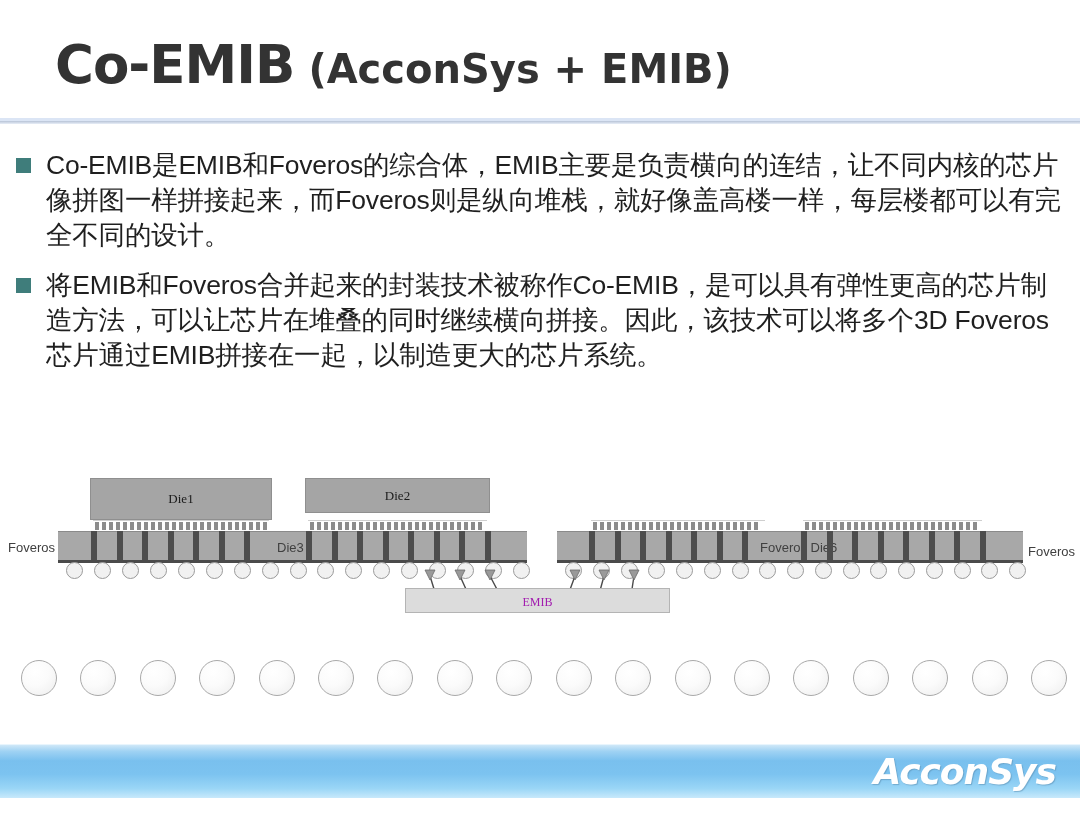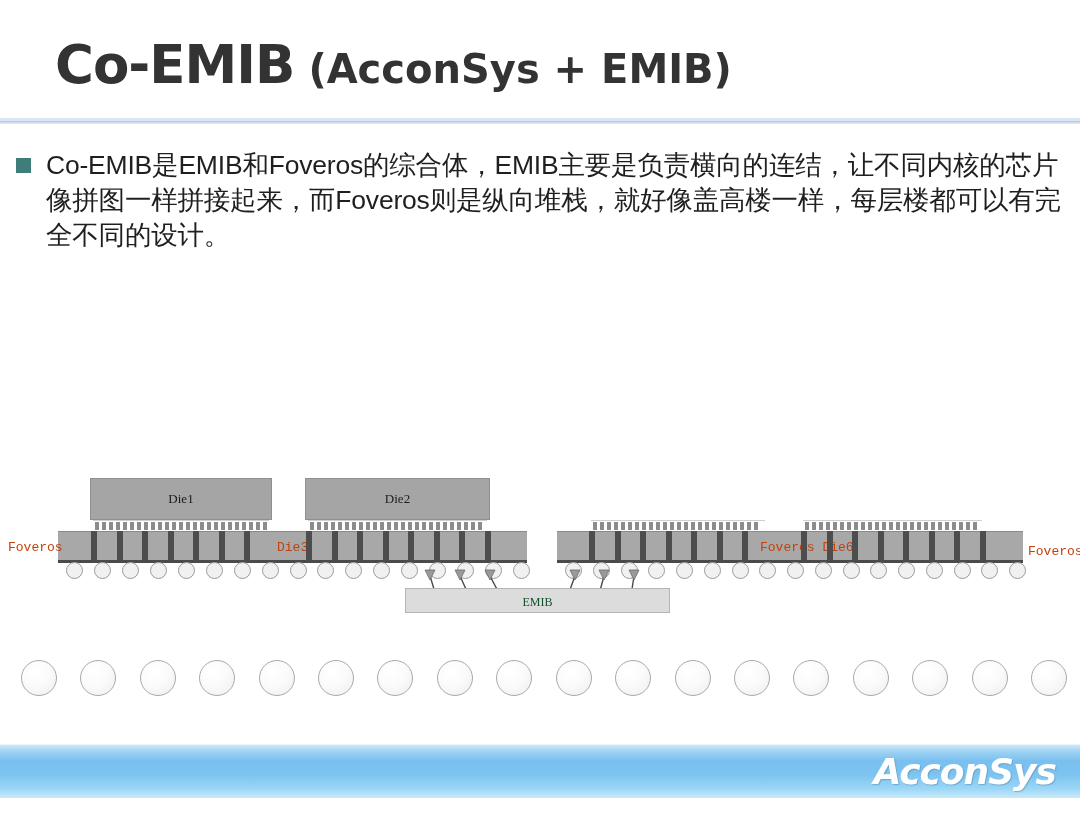--- a/index.html
+++ b/index.html
@@ -100,23 +100,23 @@
   }
 
   .base-die {
     background: #a8a8a8;
     border-top: 1px solid #8a8a8a;
     border-bottom: 3px solid #4a4a4a;
     box-sizing: border-box;
   }
   .base-die-label {
     position: absolute;
-    font-family: Liberation Mono, monospace;
+    font-family: Liberation Sans, sans-serif;
     font-size: 13px;
-    color: #c2410c;
+    color: #404040;
     white-space: nowrap;
   }
 
   .tsv {
     position: absolute;
     background: #4d4d4d;
     width: 6px;
   }
 
   .ubump-strip {
@@ -161,21 +161,21 @@
     background: #dcdcdc;
     border: 1px solid #b4b4b4;
     box-sizing: border-box;
     display: flex;
     align-items: flex-end;
     justify-content: center;
   }
   #emib-label {
     font-family: "Liberation Serif", serif;
     font-size: 12px;
-    color: #14532d;
+    color: #a21caf;
     margin-bottom: 2px;
   }
 
   .bga-ball {
     position: absolute;
     width: 34px;
     height: 34px;
     border-radius: 50%;
     background: radial-gradient(circle at 38% 32%, #ffffff 0%, #fbfbfb 45%, #ededed 100%);
     border: 1px solid #a9a9a9;
@@ -212,28 +212,32 @@
 <div id="slide-title">
   <span class="main">Co-EMIB</span><span class="sub">(AcconSys + EMIB)</span>
 </div>
 <div id="title-divider"></div>
 
 <div id="bullet-list">
   <div class="bullet-row">
     <span class="bullet-marker"></span>
     <span class="bullet-text">Co-EMIB是EMIB和Foveros的综合体，EMIB主要是负责横向的连结，让不同内核的芯片像拼图一样拼接起来，而Foveros则是纵向堆栈，就好像盖高楼一样，每层楼都可以有完全不同的设计。</span>
   </div>
+  <div class="bullet-row">
+    <span class="bullet-marker"></span>
+    <span class="bullet-text">将EMIB和Foveros合并起来的封装技术被称作Co-EMIB，是可以具有弹性更高的芯片制造方法，可以让芯片在堆叠的同时继续横向拼接。因此，该技术可以将多个3D Foveros芯片通过EMIB拼接在一起，以制造更大的芯片系统。</span>
+  </div>
 </div>
 
 <div id="diagram">
 
   <div class="top-die abs" id="die1" style="left: 90px; top: 38px; width: 182px; height: 42px;">
     <span>Die1</span>
   </div>
-  <div class="top-die abs" id="die2" style="left: 305px; top: 38px; width: 185px; height: 42px;">
+  <div class="top-die abs" id="die2" style="left: 305px; top: 38px; width: 185px; height: 35px;">
     <span>Die2</span>
   </div>
 
   <div class="ubump-strip" id="ubump1" style="left: 93px; top: 80px; width: 176px;">
       <span class="ubump" style="left: 2px;"></span>
       <span class="ubump" style="left: 9px;"></span>
       <span class="ubump" style="left: 16px;"></span>
       <span class="ubump" style="left: 23px;"></span>
       <span class="ubump" style="left: 30px;"></span>
       <span class="ubump" style="left: 37px;"></span>

